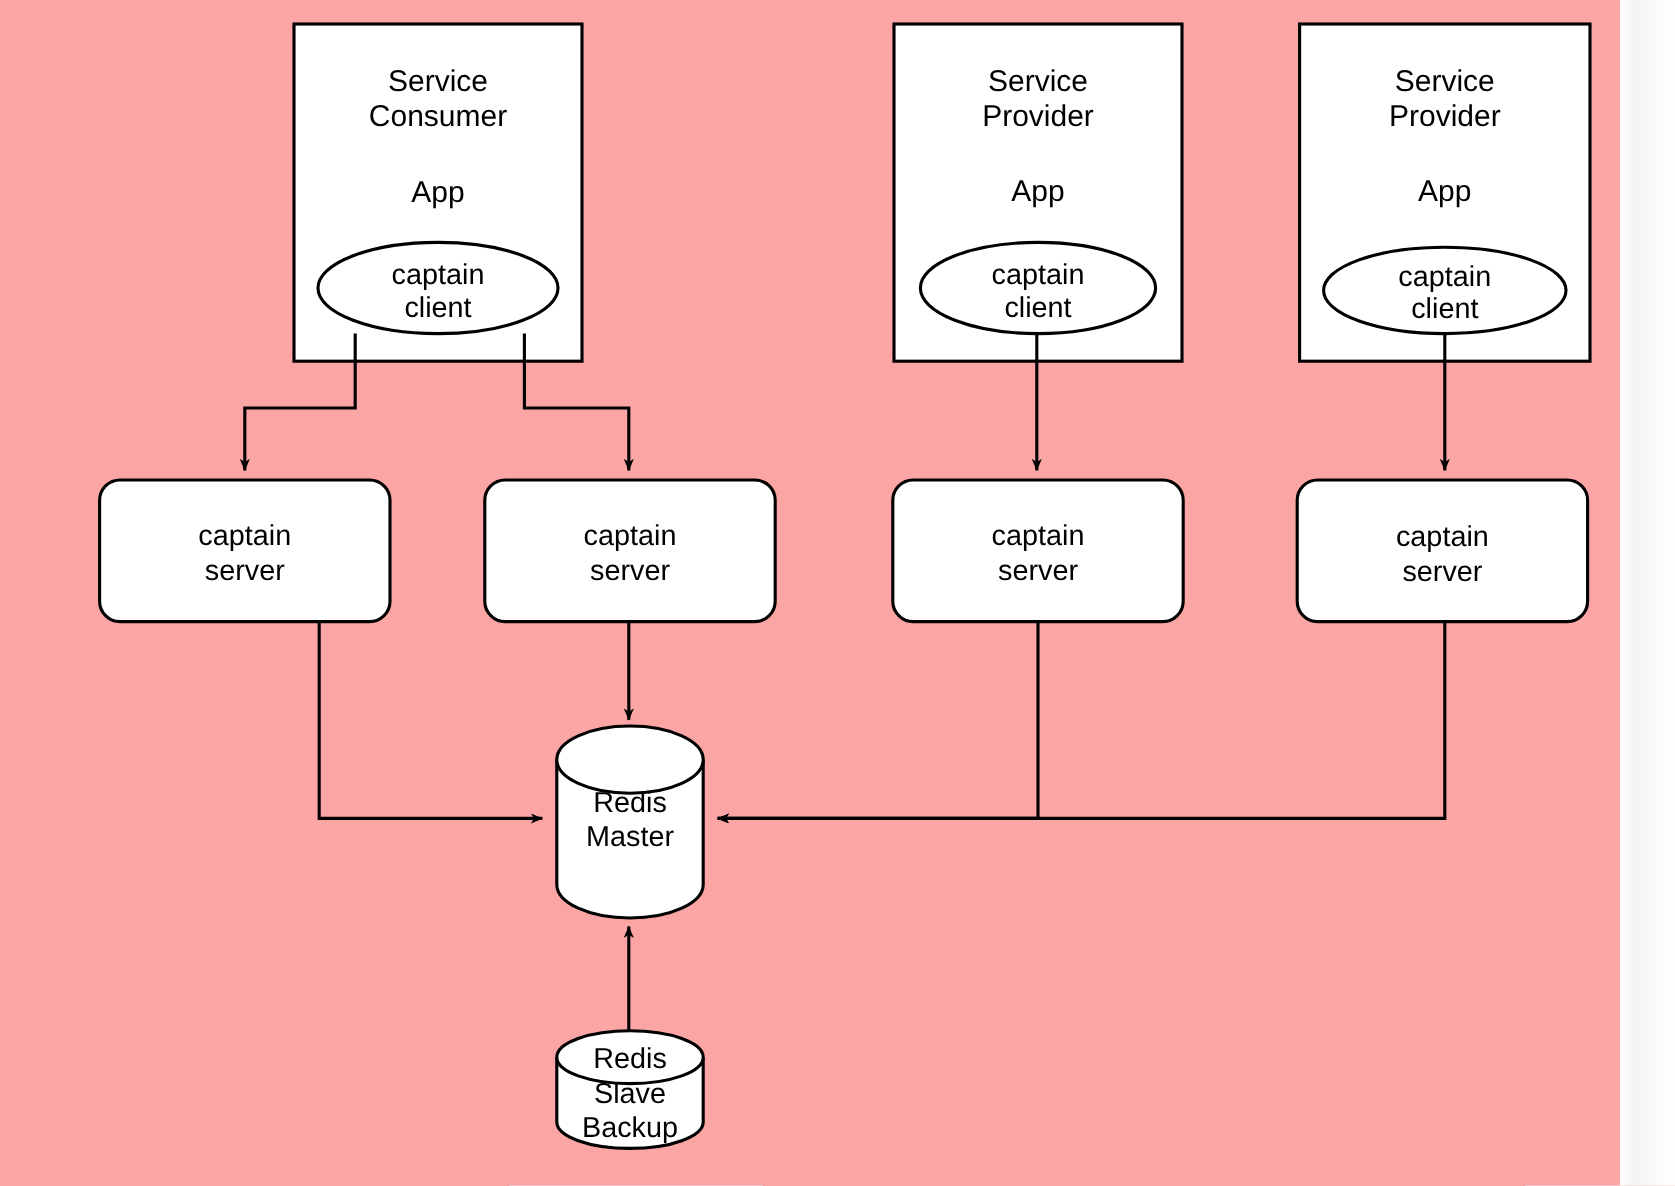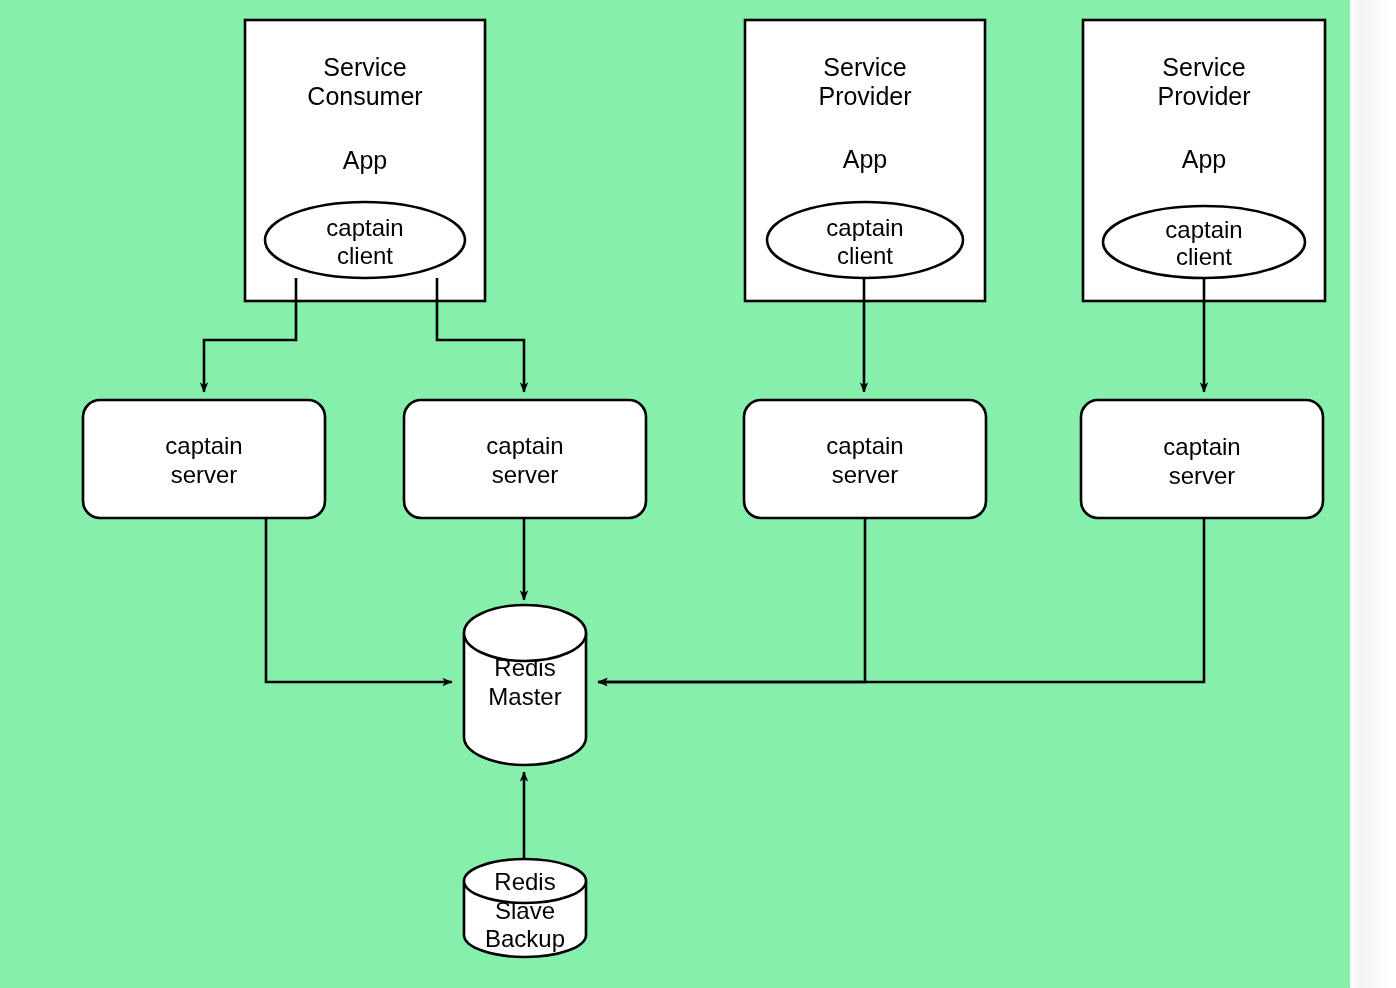--- a/index.html
+++ b/index.html
@@ -10,21 +10,21 @@
   body {
     width: 1396px;
     height: 988px;
     font-family: "Liberation Sans", sans-serif;
     overflow: hidden;
   }
   #canvas-wrap {
     position: relative;
     width: 1396px;
     height: 988px;
-    background: #86efac;
+    background: #fca5a5;
   }
   #edge-strip {
     position: absolute;
     top: 0;
     right: 0;
     width: 46px;
     height: 988px;
     background: linear-gradient(to right, #ffffff 0%, #f4f4f4 22%, #fbfbfb 70%, #ffffff 100%);
     pointer-events: none;
   }

